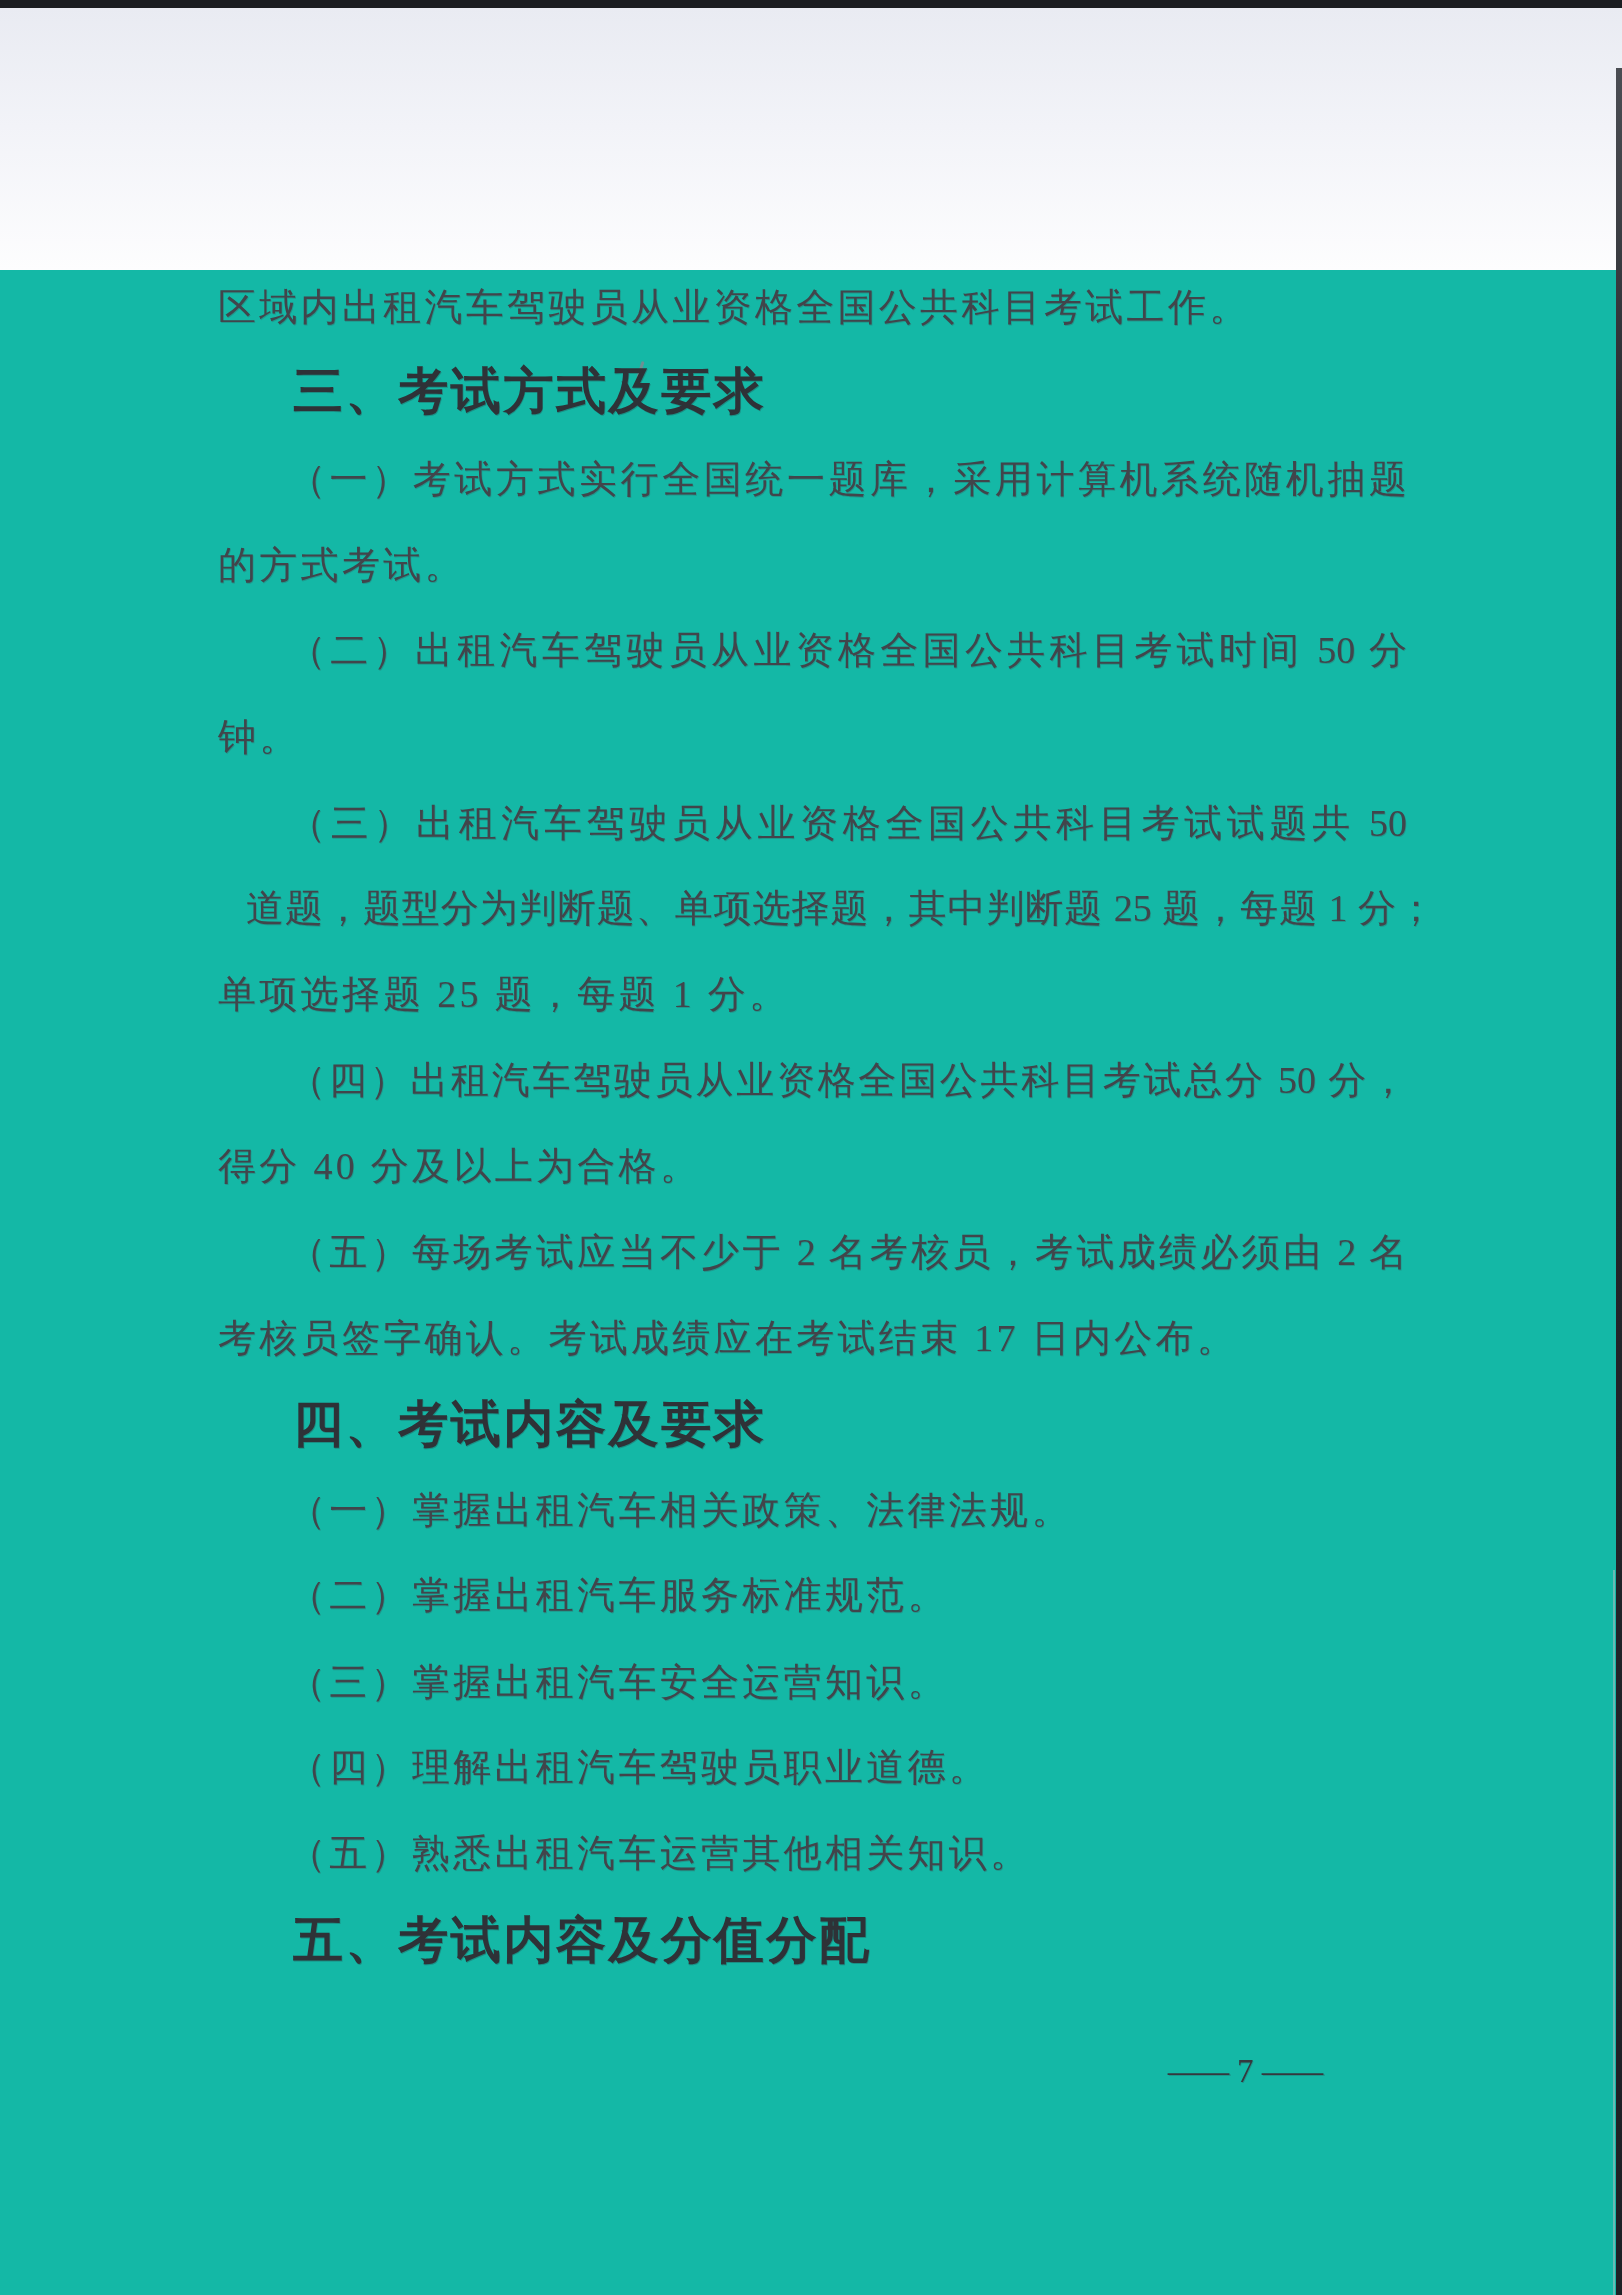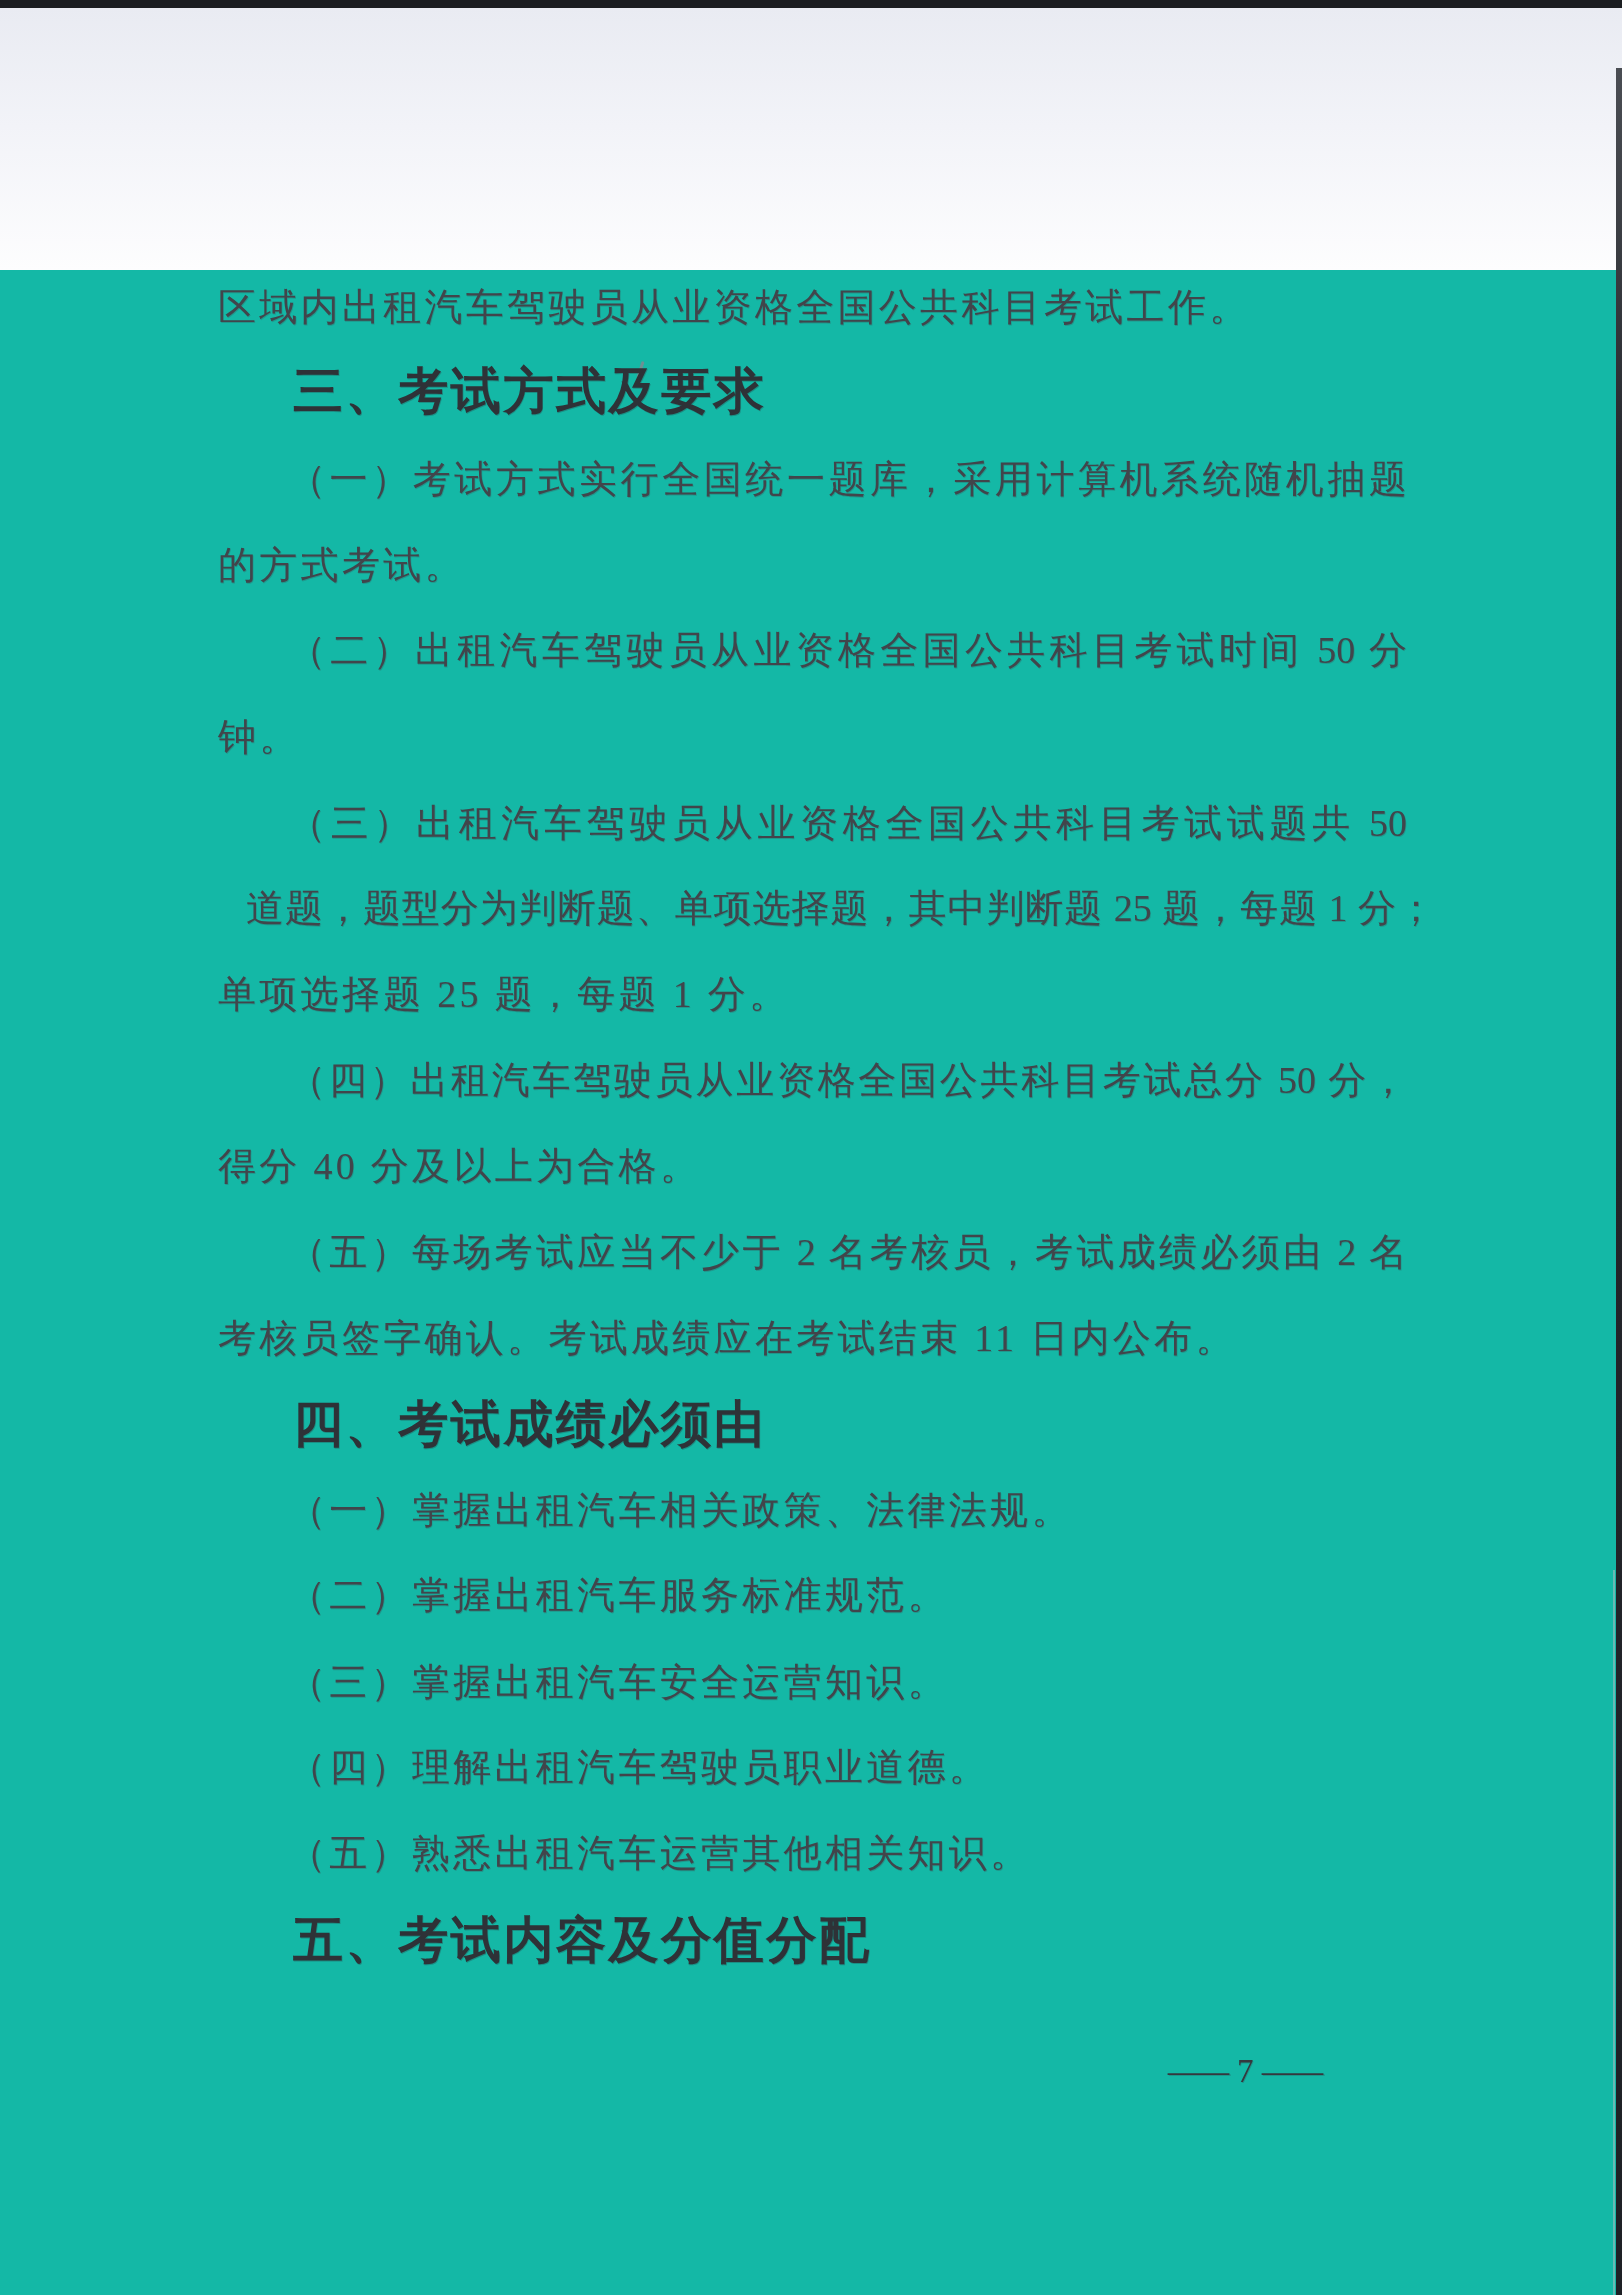--- a/index.html
+++ b/index.html
@@ -79,22 +79,22 @@
     <div class="line ind  just w-ind   l3">（一）考试方式实行全国统一题库，采用计算机系统随机抽题</div>
     <div class="line flush l4">的方式考试。</div>
     <div class="line ind  just w-ind   l5">（二）出租汽车驾驶员从业资格全国公共科目考试时间 50 分</div>
     <div class="line flush l6">钟。</div>
     <div class="line ind  just w-ind   l7">（三）出租汽车驾驶员从业资格全国公共科目考试试题共 50</div>
     <div class="line flush just w-flush l8">道题，题型分为判断题、单项选择题，其中判断题 25 题，每题 1 分；</div>
     <div class="line flush l9">单项选择题 25 题，每题 1 分。</div>
     <div class="line ind  just w-ind   l10">（四）出租汽车驾驶员从业资格全国公共科目考试总分 50 分，</div>
     <div class="line flush l11">得分 40 分及以上为合格。</div>
     <div class="line ind  just w-ind   l12">（五）每场考试应当不少于 2 名考核员，考试成绩必须由 2 名</div>
-    <div class="line flush l13">考核员签字确认。考试成绩应在考试结束 11 日内公布。</div>
-    <div class="line heading l14">四、考试成绩必须由</div>
+    <div class="line flush l13">考核员签字确认。考试成绩应在考试结束 17 日内公布。</div>
+    <div class="line heading l14">四、考试内容及要求</div>
     <div class="line ind l15">（一）掌握出租汽车相关政策、法律法规。</div>
     <div class="line ind l16">（二）掌握出租汽车服务标准规范。</div>
     <div class="line ind l17">（三）掌握出租汽车安全运营知识。</div>
     <div class="line ind l18">（四）理解出租汽车驾驶员职业道德。</div>
     <div class="line ind l19">（五）熟悉出租汽车运营其他相关知识。</div>
     <div class="line heading l20">五、考试内容及分值分配</div>
   </div>
 
   <div class="footer">
     <span class="dash">—</span>

